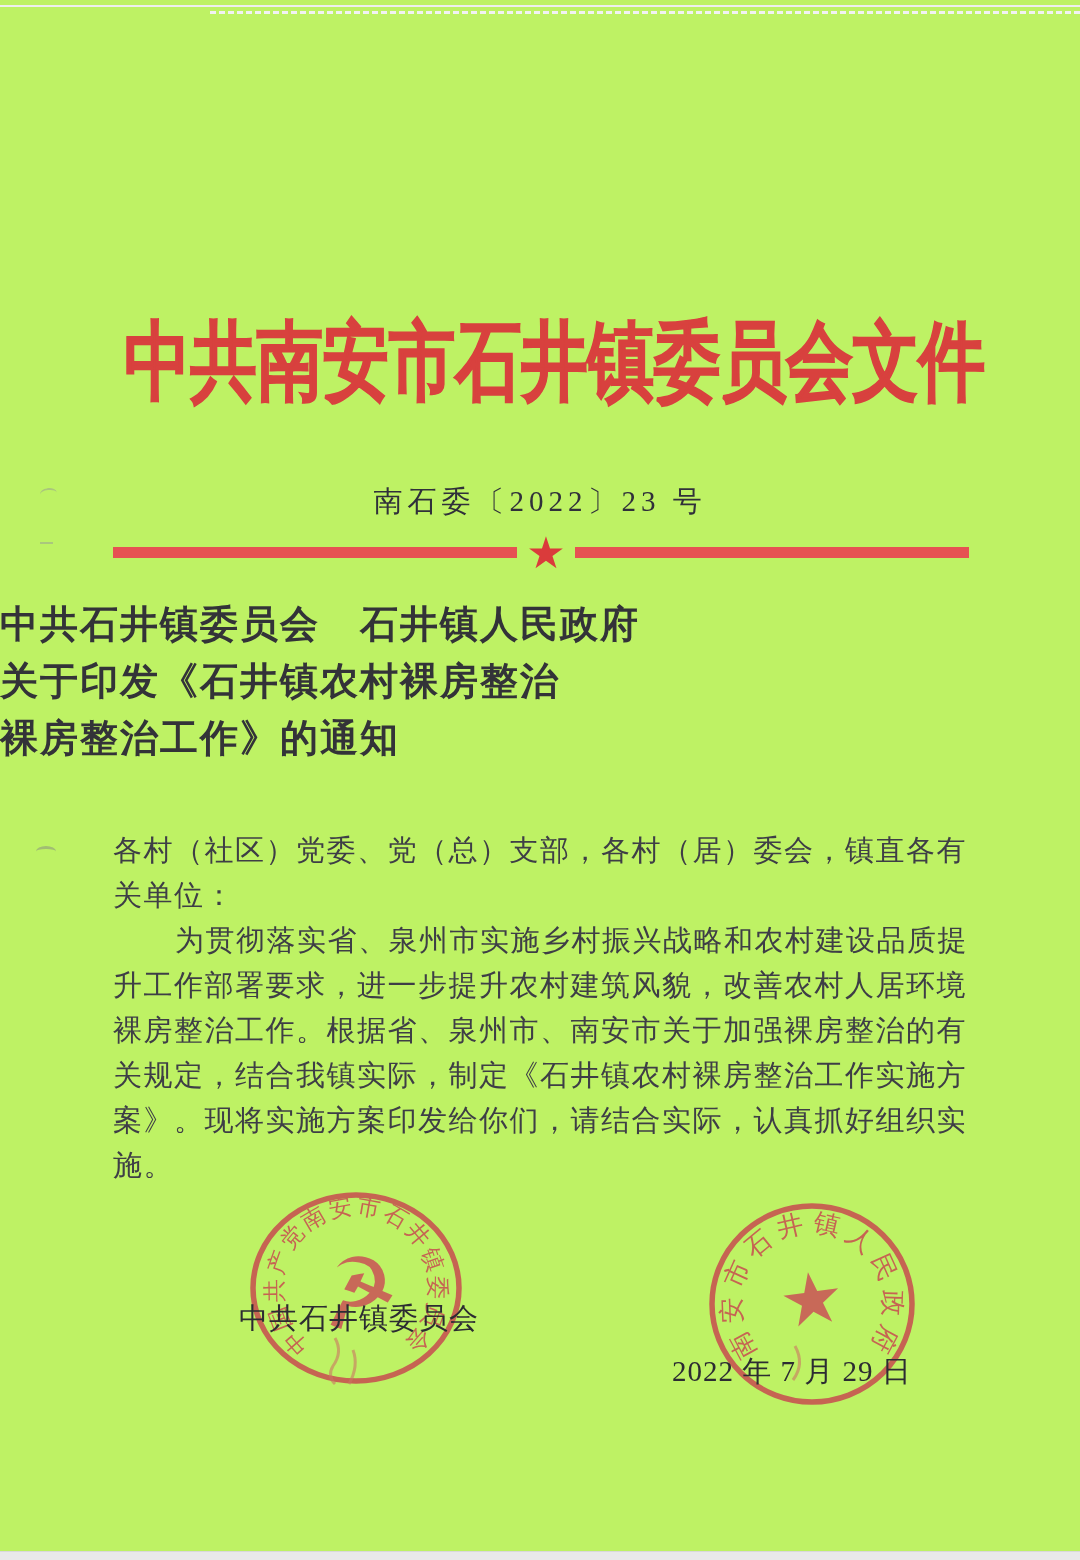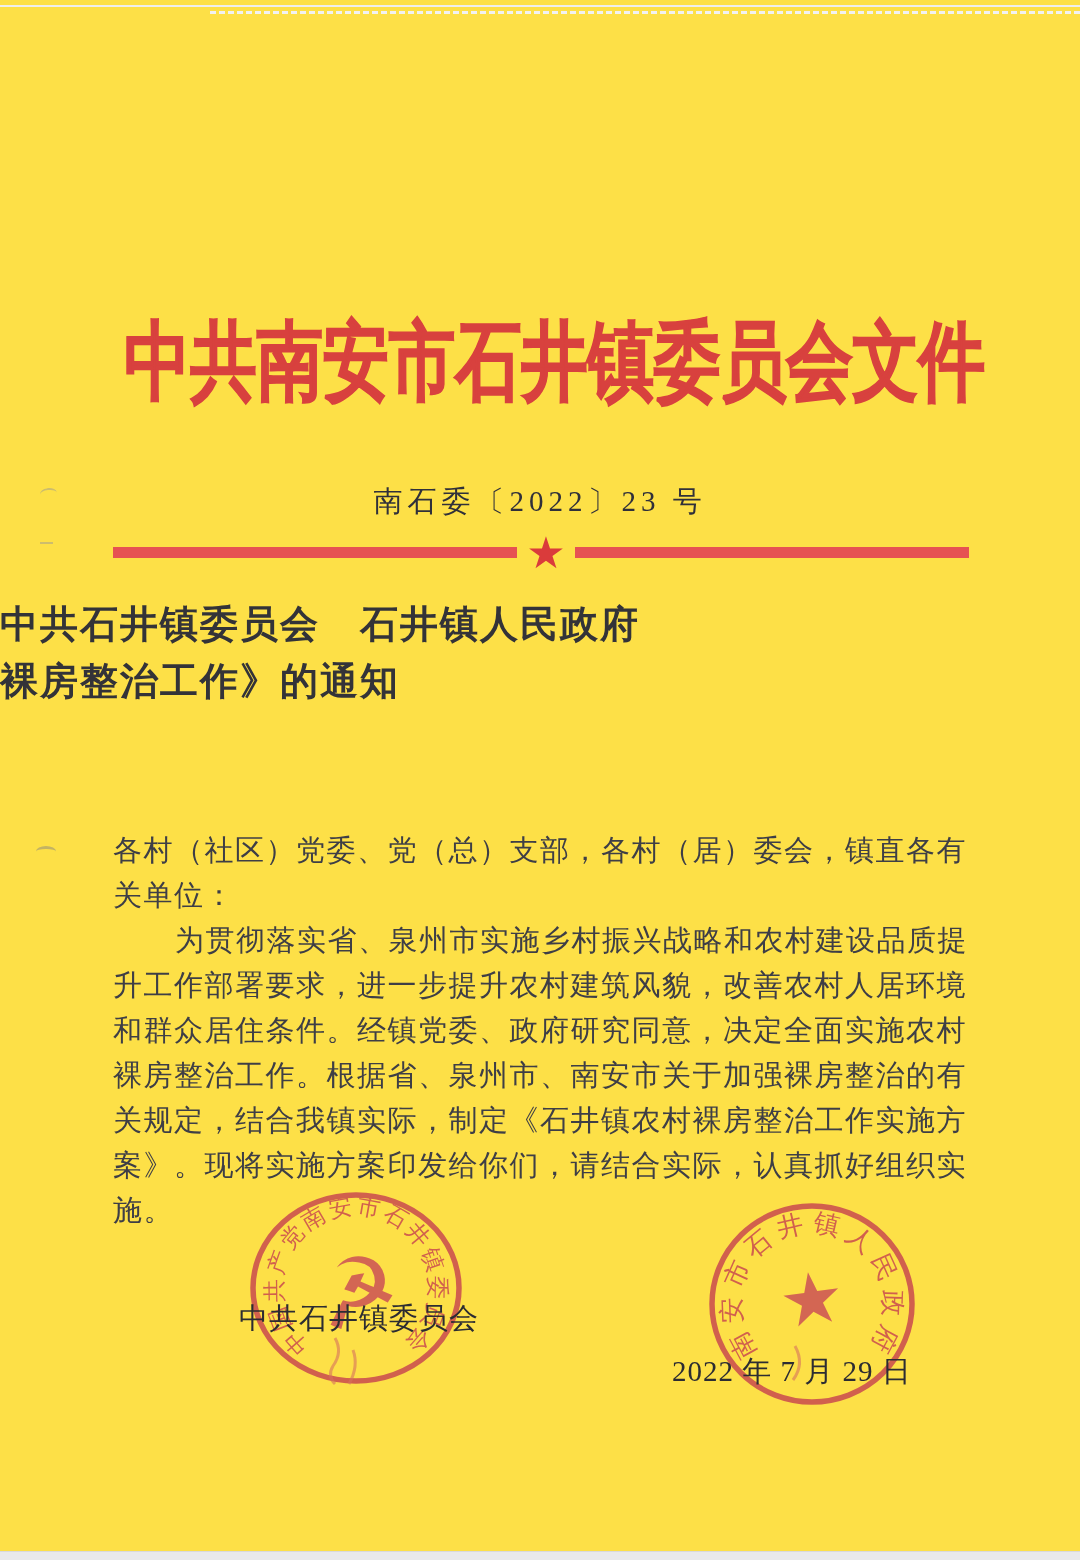--- a/index.html
+++ b/index.html
@@ -1,21 +1,21 @@
 <!DOCTYPE html>
 <html><head>
 <meta charset="utf-8">
 <style>
   html, body { margin: 0; padding: 0; background: #ffffff; }
   .page {
     position: relative;
     width: 1080px;
     height: 1560px;
     margin: 0 auto;
-    background: #fde047;
+    background: #bef264;
     overflow: hidden;
     font-family: "Liberation Serif", "DejaVu Serif", serif;
   }
 
   
   .top-edge { position: absolute; top: 5px; left: 0; right: 0; height: 2px; background: #eeeeee; }
   .top-dashes { position: absolute; top: 11px; left: 210px; right: 0; border-top: 3px dashed #f1f1f2; }
   .bottom-strip { position: absolute; bottom: 0; left: 0; right: 0; height: 8px;
     background: #e9e9ea; border-top: 1px solid #d9d9db; }
   .mark { position: absolute; opacity: .45; }
@@ -103,29 +103,29 @@
   <div class="doc-number">南石委〔2022〕23 号</div>
 
   <div class="divider">
     <div class="bar bar-left"></div>
     <div class="star">★</div>
     <div class="bar bar-right"></div>
   </div>
 
   <div class="title-block">
       <div class="title-line">中共石井镇委员会　石井镇人民政府</div>
+      <div class="title-line">关于印发《石井镇农村裸房整治</div>
       <div class="title-line">裸房整治工作》的通知</div>
     </div>
 
   <div class="body-block">
       <div class="body-line">各村（社区）党委、党（总）支部，各村（居）委会，镇直各有</div>
       <div class="body-line">关单位：</div>
       <div class="indent body-line">为贯彻落实省、泉州市实施乡村振兴战略和农村建设品质提</div>
       <div class="body-line">升工作部署要求，进一步提升农村建筑风貌，改善农村人居环境</div>
-      <div class="body-line">和群众居住条件。经镇党委、政府研究同意，决定全面实施农村</div>
       <div class="body-line">裸房整治工作。根据省、泉州市、南安市关于加强裸房整治的有</div>
       <div class="body-line">关规定，结合我镇实际，制定《石井镇农村裸房整治工作实施方</div>
       <div class="body-line">案》。现将实施方案印发给你们，请结合实际，认真抓好组织实施。</div>
     </div>
 
   <svg class="seal seal-left" width="242" height="222" viewBox="0 0 242 222">
     <ellipse class="seal-ring" cx="121" cy="108" rx="103" ry="93"></ellipse>
     <path id="leftArc" d="M 75.4,166.3 A 74,74 0 1 1 166.6,166.3" fill="none"></path>
     <text class="seal-ring-text">
       <textPath href="#leftArc" startOffset="50%" text-anchor="middle">中国共产党南安市石井镇委员会</textPath>

